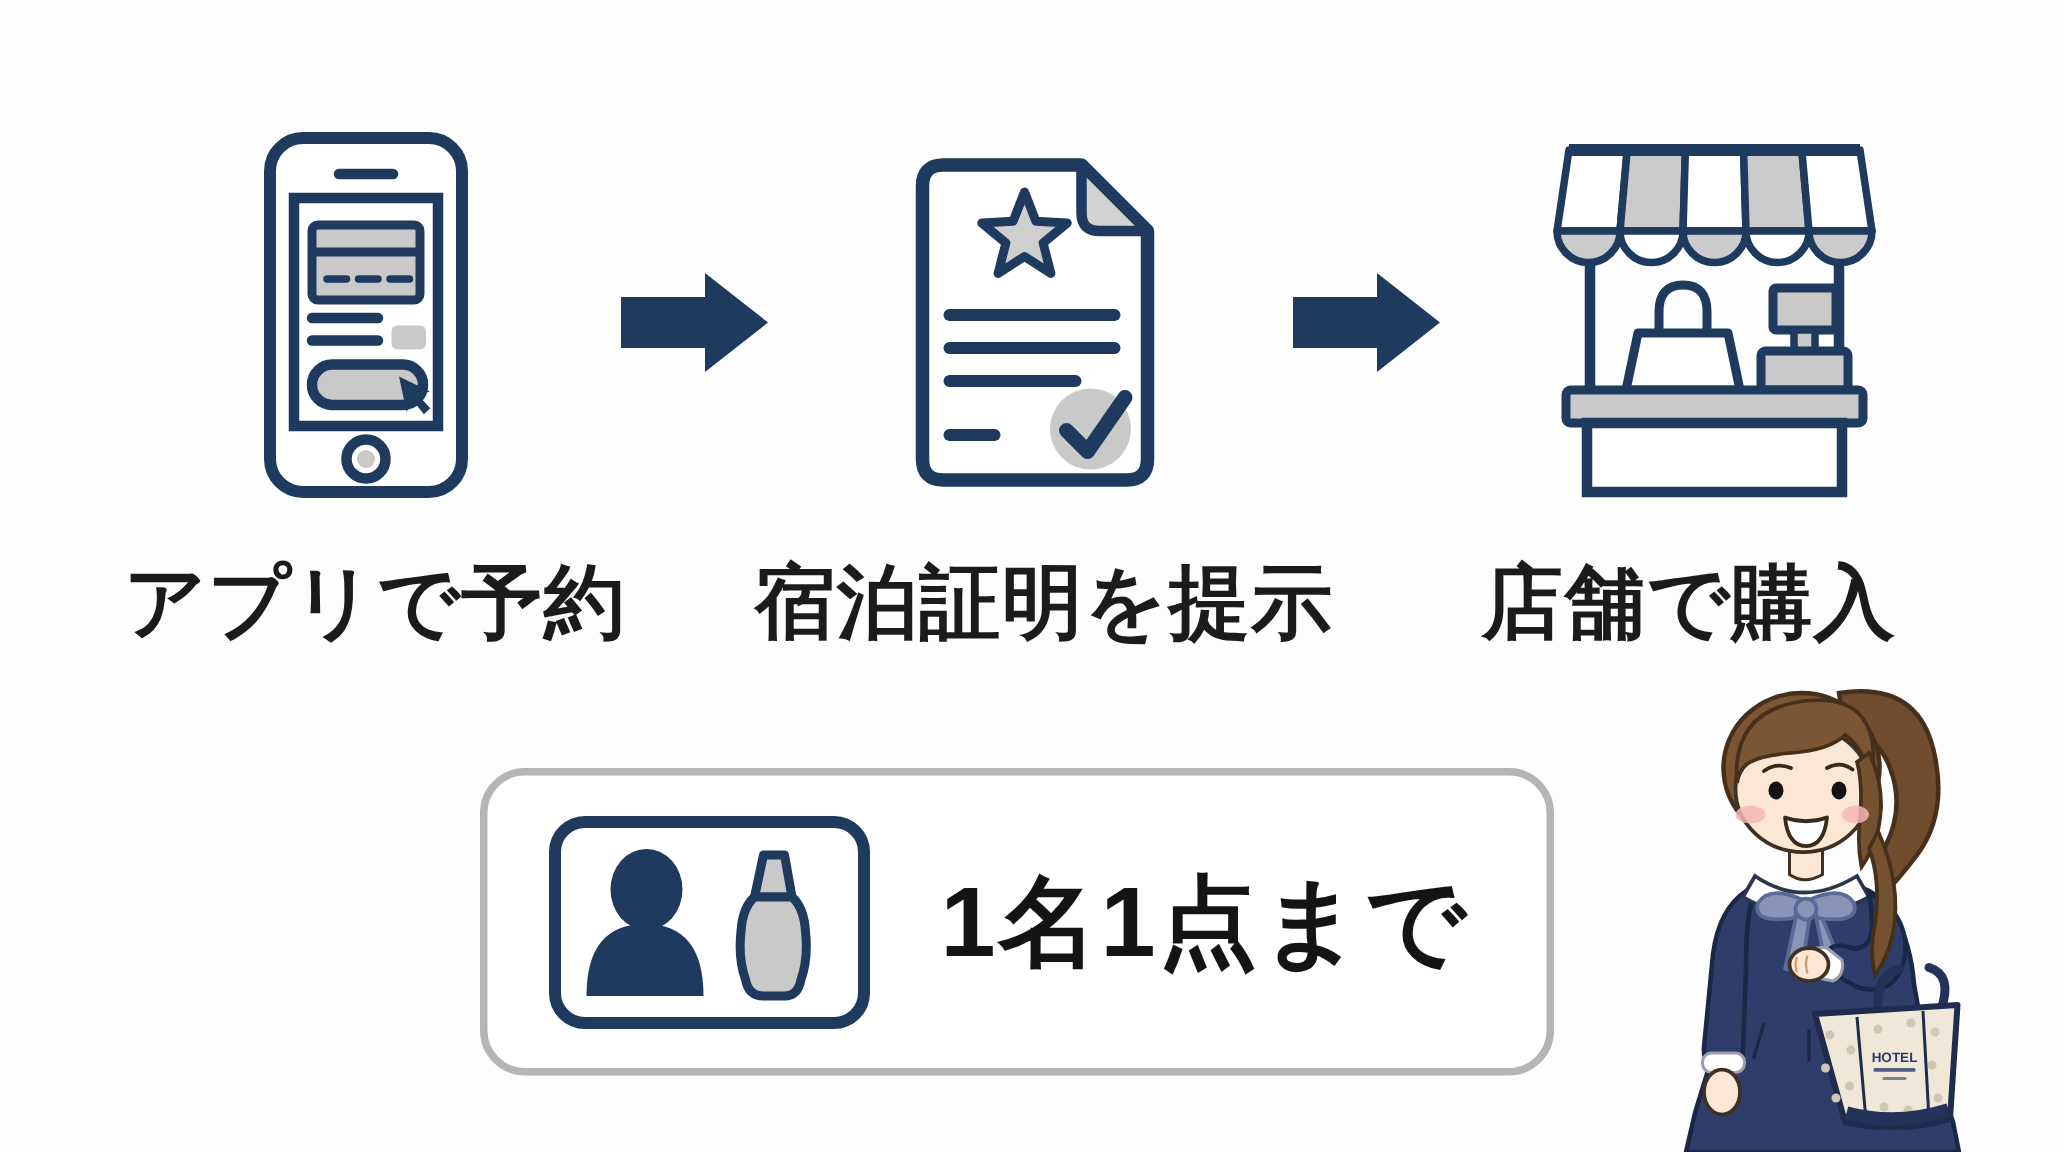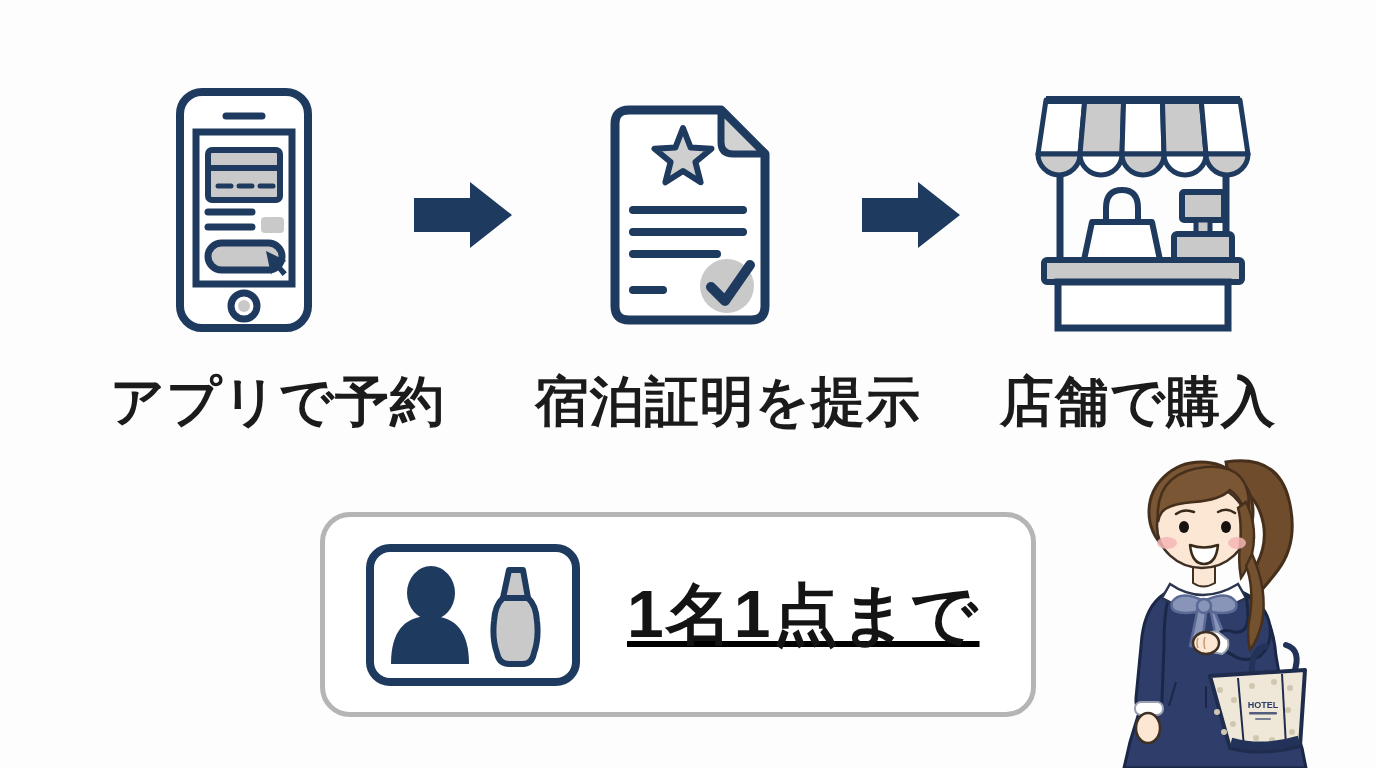--- a/index.html
+++ b/index.html
@@ -3,27 +3,27 @@
 <meta charset="utf-8">
 <style>
   html,body{margin:0;padding:0;background:#e8e8e8;}
   .canvas{
     position:relative;width:1376px;height:768px;background:#fdfdfe;
     overflow:hidden;font-family:"Liberation Sans","DejaVu Sans",sans-serif;
     margin:0 auto;
   }
   .abs{position:absolute;}
   .step-label{
-    position:absolute;text-align:right;font-weight:900;color:#1b1b1b;
+    position:absolute;text-align:center;font-weight:900;color:#1b1b1b;
     font-size:54px;letter-spacing:1px;white-space:nowrap;
   }
   .limit-box{
     position:absolute;left:320px;top:512px;width:716px;height:205px;
     box-sizing:border-box;border:5px solid #b5b5b5;border-radius:30px;
-    background:#ffffff;display:flex;align-items:center;padding-left:40px;text-decoration:underline;
+    background:#ffffff;display:flex;align-items:center;padding-left:40px;
   }
   .limit-text{
     font-size:66px;font-weight:900;color:#141414;margin-left:46px;
     letter-spacing:2px;white-space:nowrap;
   }
 </style>
 </head>
 <body>
 
 <div class="canvas">

